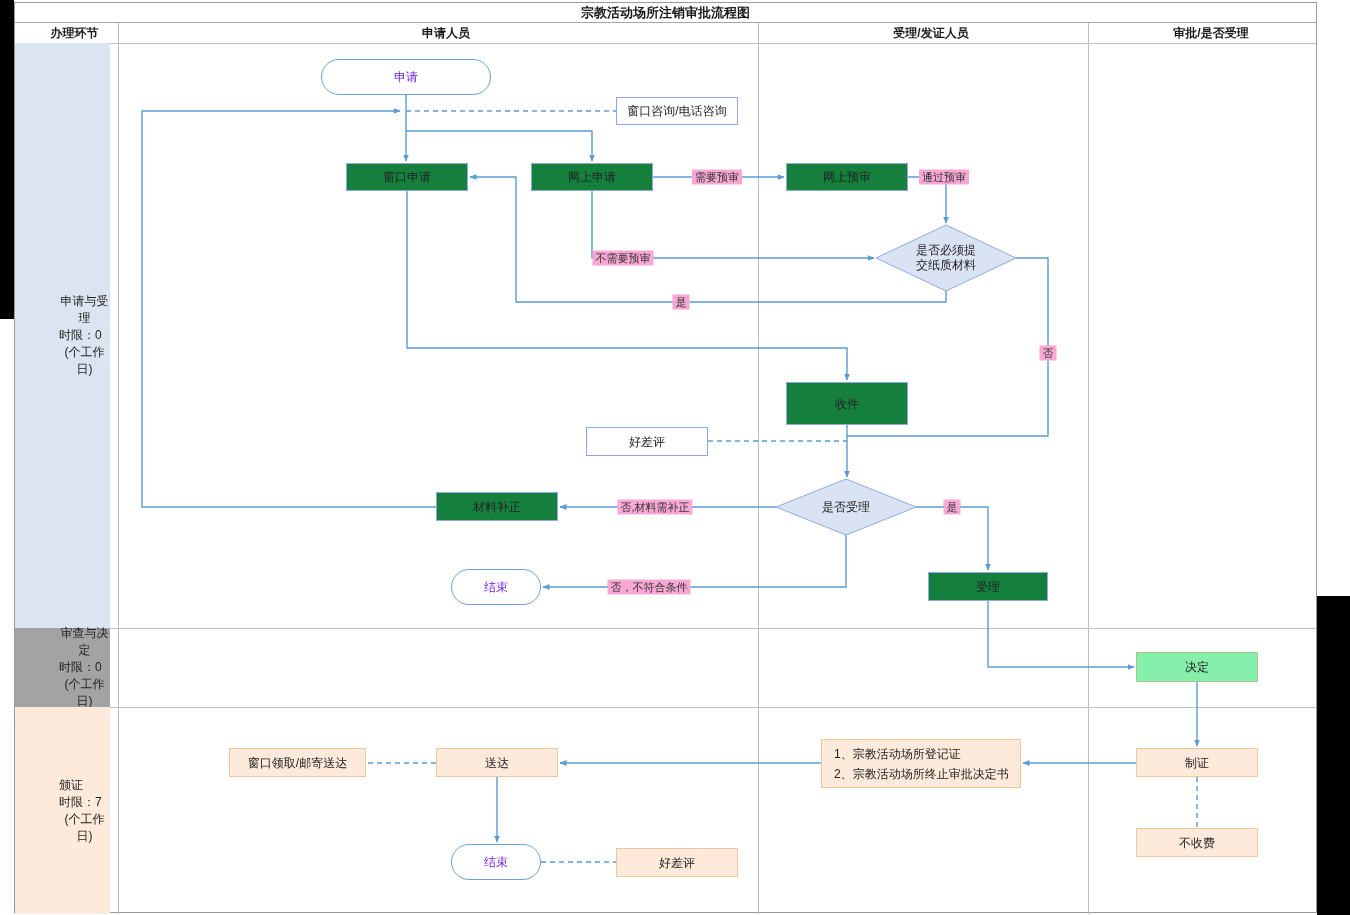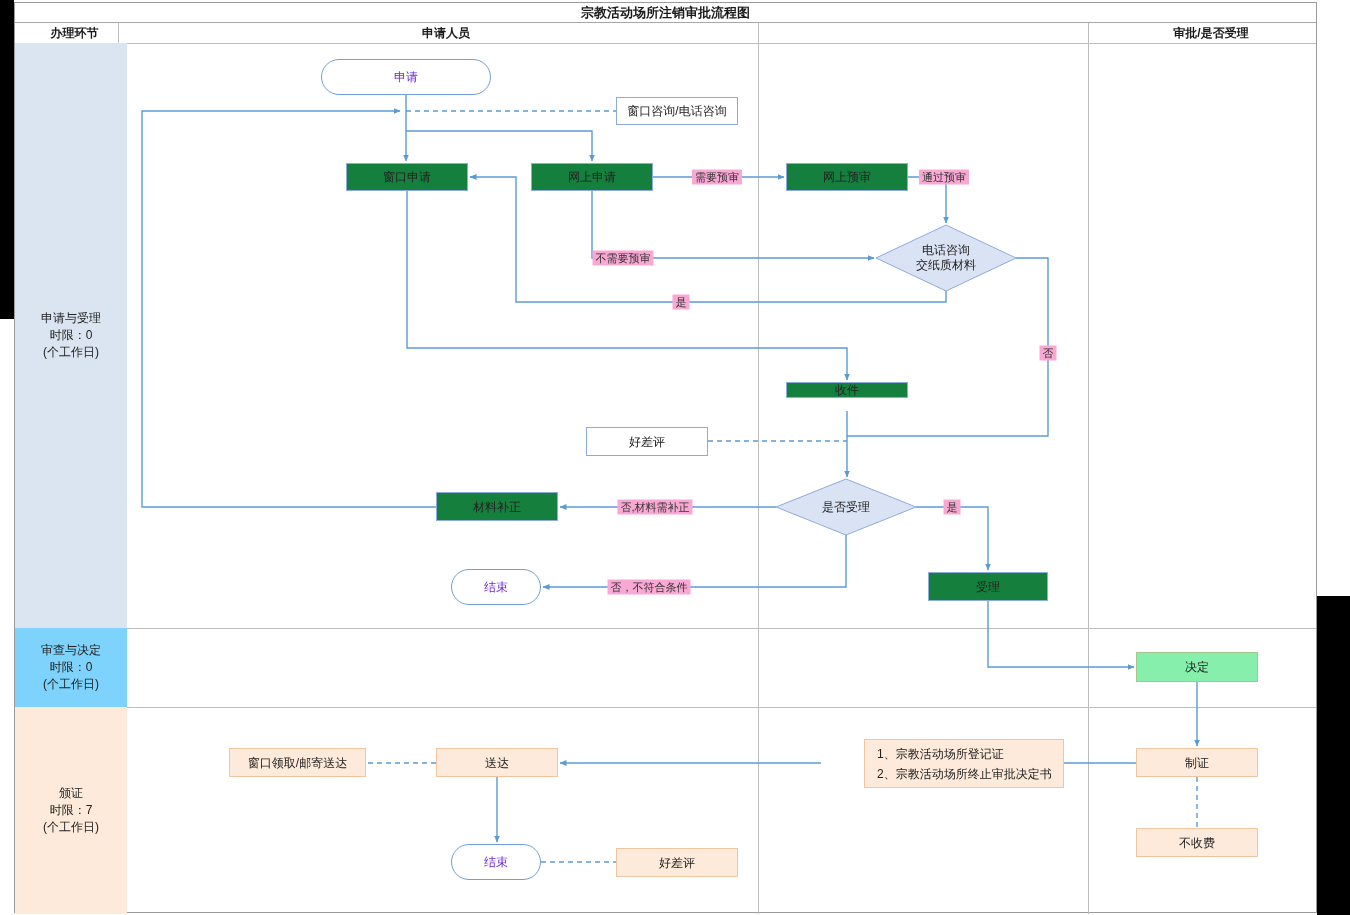--- a/index.html
+++ b/index.html
@@ -12,33 +12,33 @@
   .corner.left  { left:0;     top:596; width:14px; height:319px; }
   .corner.right { left:1317px; top:596px; width:33px; height:319px; }
   .chart { position:absolute; left:14px; top:2px; width:1303px; height:911px;
            background:#fff; border:1px solid #9a9a9a; }
   .title-row { position:absolute; left:0; top:0; width:100%; height:20px; line-height:20px;
                text-align:center; font-weight:bold; font-size:13px; border-bottom:1px solid #a8a8a8; }
   .colheader { position:absolute; top:20px; height:20px; line-height:20px; text-align:center;
                font-weight:bold; font-size:12px;margin-left:8px; }
   .hline { position:absolute; left:0; width:100%; height:1px; background:#bdbdbd; }
   .vline { position:absolute; top:20px; height:891px; width:1px; background:#bdbdbd; }
-  .stagecell { position:absolute; left:0; width:112px; display:flex; flex-direction:column;
-               justify-content:center; align-items:center; font-size:12px; line-height:17px;
-               text-align:center; color:#222; }
+  .stagecell { position:absolute; left:0; width:95px; display:flex; flex-direction:column;
+               justify-content:center; align-items:flex-start; font-size:12px; line-height:17px;
+               text-align:center; color:#222;padding-left:44px; }
   .edges { position:absolute; left:0; top:0; }
   .node { position:absolute; display:flex; align-items:center; justify-content:center;
           font-size:12px; color:#222; text-align:center; line-height:14px; }
   .lightblue { background:#15803d; border:1px solid #8faadc; }
   .whitebox  { background:#ffffff; border:1px solid #8faadc; }
   .orange    { background:#fdeada; border:1px solid #f0c5a0; }
   .green     { background:#86efac; border:1px solid #a6c58f; }
   .stadium   { background:#ffffff; border:1px solid #6fa0d4; border-radius:18px; color:#6d28d9; }
   .docs { flex-direction:column; align-items:flex-start; justify-content:center;
-          padding-left:12px; line-height:20px; text-align:left;margin-left:43px; }
+          padding-left:12px; line-height:20px; text-align:left; }
   .dlabel { position:absolute; display:flex; flex-direction:column; align-items:center;
             justify-content:center; font-size:12px; line-height:15px; color:#222; }
   .elabel { position:absolute; transform:translate(-50%,-50%); background:#f9a8d4; padding:0 3px;
             font-size:11px; color:#333; white-space:nowrap; }
 </style>
 </head>
 <body>
 
 <div class="corner left"></div>
 <div class="corner right"></div>
@@ -49,28 +49,29 @@
 
   <div class="hline" style="top:40px"></div>
   <div class="hline" style="top:625px"></div>
   <div class="hline" style="top:704px"></div>
   <div class="vline" style="left:103px"></div>
   <div class="vline" style="left:743px"></div>
   <div class="vline" style="left:1073px"></div>
 
   <div class="colheader" style="left:0;width:103px">办理环节</div>
   <div class="colheader" style="left:103px;width:640px">申请人员</div>
+  <div class="colheader" style="left:743px;width:330px">受理/发证人员</div>
   <div class="colheader" style="left:1073px;width:230px">审批/是否受理</div>
 
   <div class="stagecell" style="top:40px;height:585px;background:#dbe5f1">
     <div>申请与受理</div>
     <div>时限：0</div>
     <div>(个工作日)</div>
   </div>
-  <div class="stagecell" style="top:625px;height:79px;background:#7dd3fc">
+  <div class="stagecell" style="top:625px;height:79px;background:#a3a3a3">
     <div>审查与决定</div>
     <div>时限：0</div>
     <div>(个工作日)</div>
   </div>
   <div class="stagecell" style="top:704px;height:207px;background:#fdeada">
     <div>颁证</div>
     <div>时限：7</div>
     <div>(个工作日)</div>
   </div>
 
@@ -111,25 +112,25 @@
     </g>
   </svg>
 
   <div class="node stadium" style="left:306px;top:56px;width:170px;height:36px">申请</div>
   <div class="node whitebox" style="left:601px;top:94px;width:122px;height:28px">窗口咨询/电话咨询</div>
   <div class="node lightblue" style="left:331px;top:160px;width:122px;height:28px">窗口申请</div>
   <div class="node lightblue" style="left:516px;top:160px;width:122px;height:28px">网上申请</div>
   <div class="node lightblue" style="left:771px;top:160px;width:122px;height:28px">网上预审</div>
 
   <div class="dlabel" style="left:861px;top:222px;width:140px;height:66px">
-    <span>电话咨询</span>
+    <span>是否必须提</span>
     <span>交纸质材料</span>
   </div>
 
-  <div class="node lightblue" style="left:771px;top:379px;width:122px;height:16px">收件</div>
+  <div class="node lightblue" style="left:771px;top:379px;width:122px;height:43px">收件</div>
   <div class="node whitebox" style="left:571px;top:424px;width:122px;height:29px">好差评</div>
 
   <div class="dlabel" style="left:761px;top:476px;width:140px;height:56px">
     <span>是否受理</span>
   </div>
 
   <div class="node lightblue" style="left:421px;top:489px;width:122px;height:29px">材料补正</div>
   <div class="node stadium" style="left:436px;top:566px;width:90px;height:36px">结束</div>
   <div class="node lightblue" style="left:913px;top:569px;width:120px;height:29px">受理</div>
   <div class="node green" style="left:1121px;top:649px;width:122px;height:30px">决定</div>

